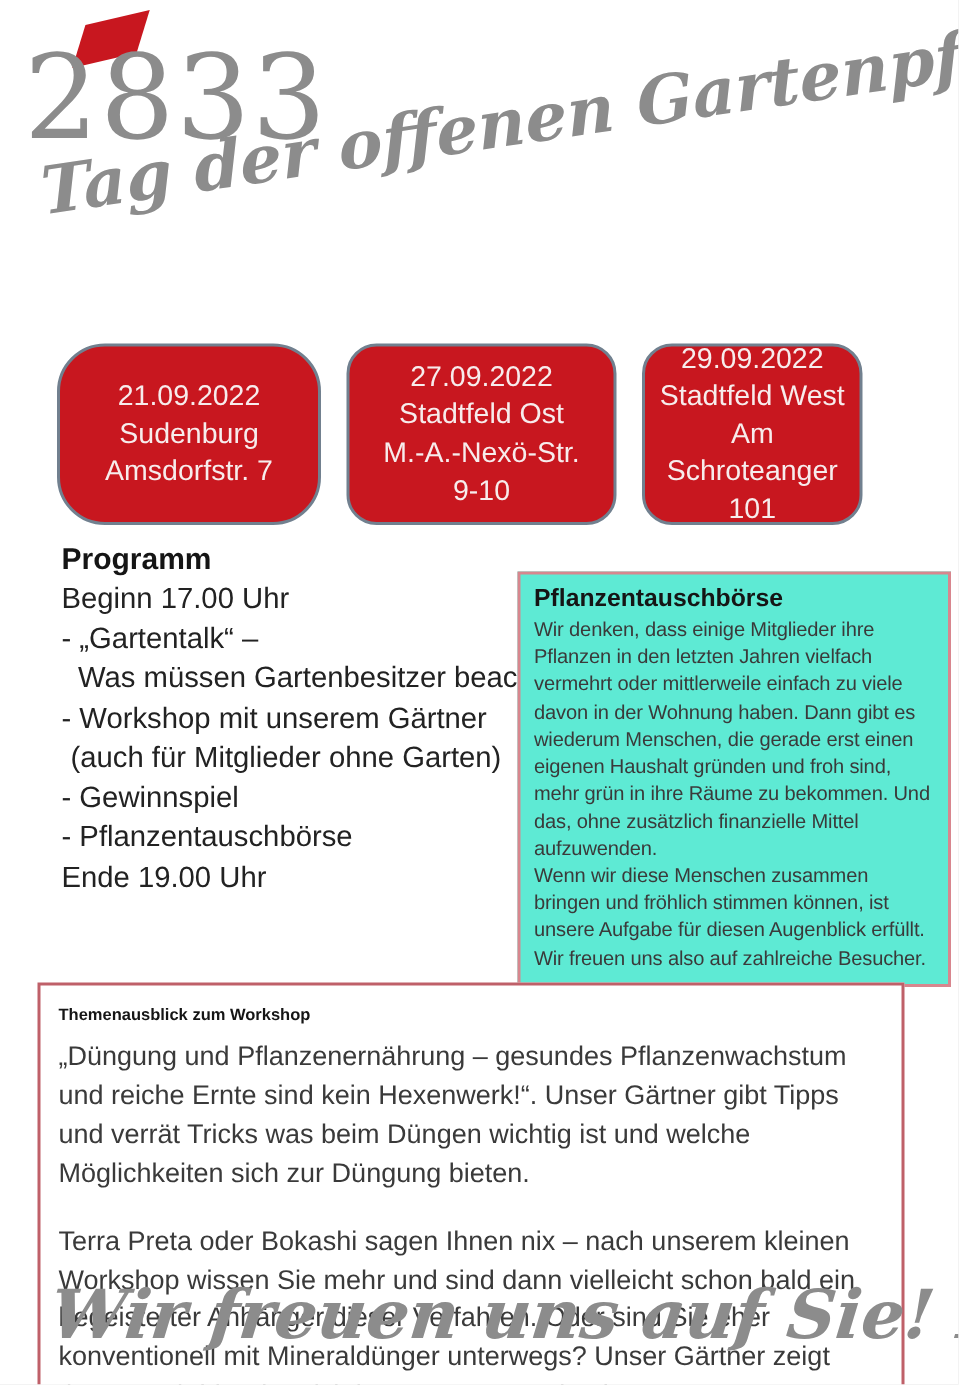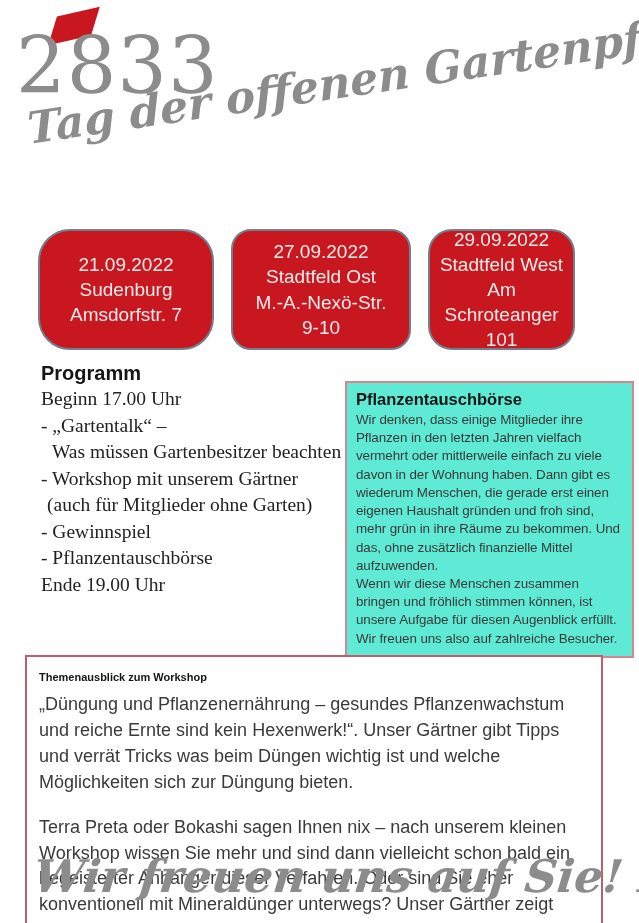--- a/index.html
+++ b/index.html
@@ -35,25 +35,25 @@
     background:var(--red,#c8171f);
     border:2px solid var(--slate,#71808f);
     border-radius:20px;
     color:#f7ecec;text-align:center;
     font-size:19px;line-height:1.32;
     display:flex;flex-direction:column;justify-content:center;
     height:121px;box-sizing:border-box;padding:4px 6px;
   }
   .date-box.b0{width:176px;border-radius:32px;}
   .date-box.b1{width:180px;}
-  .date-box.b2{width:147px;border-radius:24px;}
+  .date-box.b2{width:147px;}
   
   .program{position:absolute;left:21px;top:360px;width:330px;margin-left:20px;}
   .program-title{font-size:20px;font-weight:bold;color:#151515;line-height:26px;}
-  .program-line{font-size:19.5px;line-height:26.5px;color:#222;white-space:nowrap;font-family:Liberation Serif, serif;}
+  .program-line{font-size:19.5px;line-height:26.5px;color:#222;white-space:nowrap;}
   .program-line.indent-a{padding-left:11px;}
   .program-line.indent-b{padding-left:6px;}
   
   .plant-box{
     position:absolute;left:345px;top:381px;width:289px;box-sizing:border-box;
     border:2px solid var(--pink,#d8868e);
     padding:5px 9px 8px 9px;background:#5eead4;
   }
   .plant-title{font-size:16.5px;font-weight:bold;color:#151515;line-height:22px;margin-bottom:1px;}
   .plant-p{font-size:13.4px;line-height:1.36;color:#3a3a3a;letter-spacing:-0.1px;}

